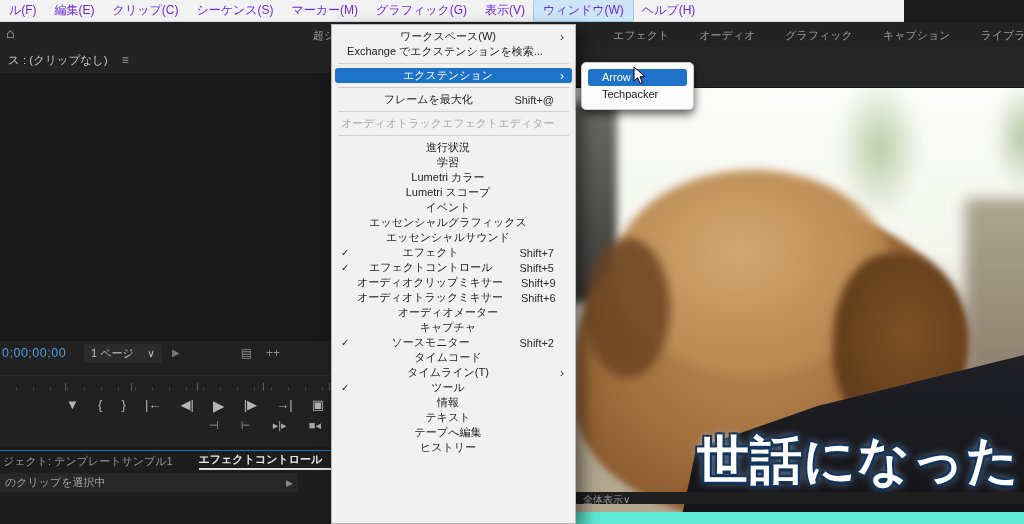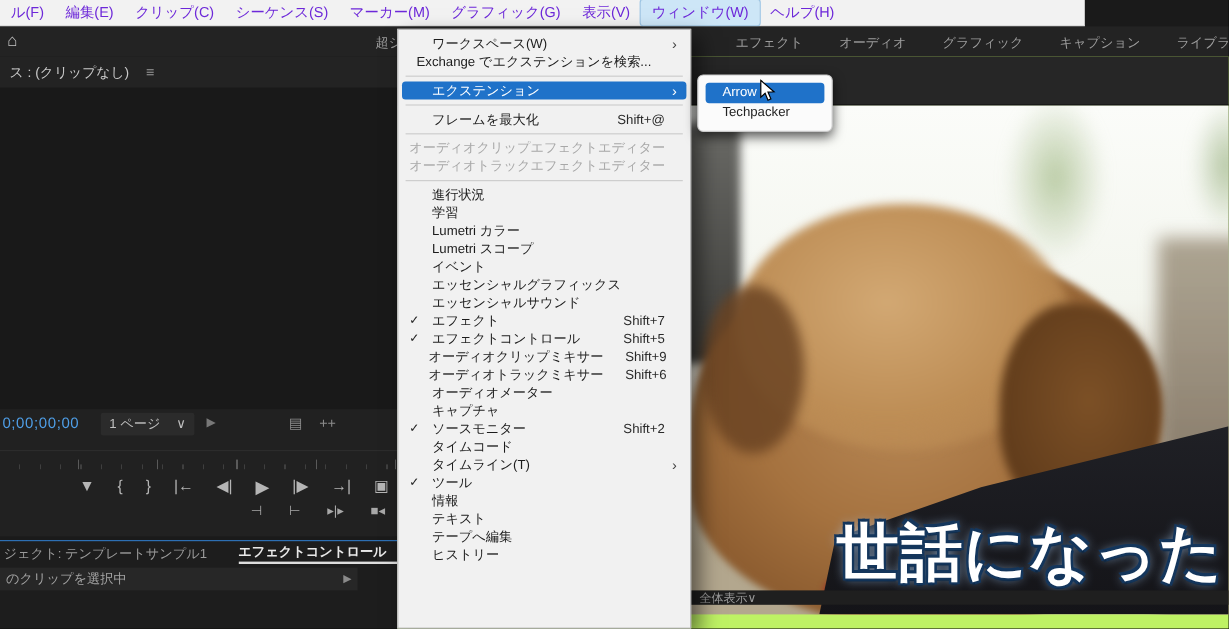--- a/index.html
+++ b/index.html
@@ -49,21 +49,21 @@
   .bot-tab { color:#9b9b9b; white-space:nowrap; cursor:default; }
   .bot-tab.t1 { margin-left:3px; }
   .bot-tab.t2 { margin-left:26px; color:#e8e8e8; font-weight:bold; border-bottom:2px solid #dedede; padding-bottom:1px; display:flex; gap:9px; align-items:center; }
   .bot-tab.t2 .hamburger { color:#bdbdbd; font-weight:normal; }
   .bot-tab.t3 { margin-left:28px; }
   .bot-status { position:absolute; left:0; top:22px; width:298px; height:19px; background:#272727;
                 color:#a5a5a5; font-size:11px; display:flex; align-items:center; padding:0 5px; }
   .bot-status .arrow { margin-left:auto; color:#8a8a8a; font-size:9px; }
 
   
-  .prog-panel { position:absolute; left:331px; top:47px; width:693px; height:477px; background:#bef264; }
+  .prog-panel { position:absolute; left:331px; top:47px; width:693px; height:477px; background:#5eead4; }
   .prog-header { position:absolute; left:0; top:0; width:693px; height:41px; background:#262626; border-bottom:1px solid #121212; }
   .video { position:absolute; left:244px; top:41px; width:449px; height:424px; overflow:hidden;
            background:linear-gradient(180deg,#fbfcf9 0%,#f4f6ef 38%,#e4e0d4 55%,#cdc4b0 72%,#b3a78e 88%); }
   .trees-left { position:absolute; left:262px; top:-10px; width:85px; height:140px; border-radius:50%;
                 background:radial-gradient(ellipse,rgba(165,188,138,.75),rgba(165,188,138,0) 70%); filter:blur(6px); }
   .trees-right { position:absolute; left:418px; top:-5px; width:60px; height:110px; border-radius:50%;
                  background:radial-gradient(ellipse,rgba(150,175,125,.7),rgba(150,175,125,0) 70%); filter:blur(6px); }
   .road-right { position:absolute; left:390px; top:110px; width:80px; height:330px;
                 background:linear-gradient(180deg,rgba(165,155,135,.9),rgba(110,95,80,.95)); filter:blur(7px); }
   .pillar { position:absolute; left:-6px; top:15px; width:48px; height:200px;
@@ -91,21 +91,21 @@
                          0 3px 1px #0d2947, 0 0 10px rgba(170,210,255,.85); }
   .prog-footer { position:absolute; left:244px; top:445px; width:449px; height:12px; background:#1f1f1f; overflow:hidden;
                  color:#9a9a9a; font-size:10px; line-height:16px; padding-left:8px; display:flex; gap:0; }
 
   
   .dropdown { position:absolute; left:331px; top:24px; width:245px; height:500px; background:#f1f1f1;
               border:1px solid #b9b9b9; box-shadow:7px 7px 16px rgba(0,0,0,.5); padding:4px 0; z-index:50;
               font-size:11px; color:#1c1c1c; overflow:hidden; }
   .mrow { display:flex; align-items:center; height:15px; padding:0 8px 0 6px; cursor:default; border-radius:3px; margin:0 3px; }
   .mcheck { width:19px; font-size:10px; color:#222; }
-  .mlabel { flex:1; white-space:nowrap; }
+  .mlabel { flex:1; white-space:nowrap;text-align:center; }
   .mshort { margin-left:18px; color:#2a2a2a; }
   .marrow { width:10px; text-align:right; color:#444; font-size:12px; }
   .mrow.dis .mlabel { color:#a8a8a8; }
   .mrow.hl { background:#1f72c9; }
   .mrow.hl .mlabel, .mrow.hl .marrow, .mrow.hl .mcheck { color:#fff; }
   .msep { height:1px; background:#cecece; margin:4px 6px; }
 
   
   .submenu { position:absolute; left:581px; top:62px; width:113px; background:#fbfbfb; border:1px solid #c9c9c9;
              border-radius:5px; box-shadow:0 4px 10px rgba(0,0,0,.65); padding:6px; z-index:60;
@@ -242,26 +242,20 @@
         <div class="msep"></div>
         <div class="mrow">
           <span class="mcheck"></span>
           <span class="mlabel">フレームを最大化</span>
           <span class="mshort">Shift+@</span>
           <span class="marrow"></span>
         </div>
         <div class="msep"></div>
         <div class="mrow dis">
           <span class="mcheck"></span>
-          <span class="mlabel">オーディオクリップエフェクトエディター</span>
-          <span class="mshort"></span>
-          <span class="marrow"></span>
-        </div>
-        <div class="mrow dis">
-          <span class="mcheck"></span>
           <span class="mlabel">オーディオトラックエフェクトエディター</span>
           <span class="mshort"></span>
           <span class="marrow"></span>
         </div>
         <div class="msep"></div>
         <div class="mrow">
           <span class="mcheck"></span>
           <span class="mlabel">進行状況</span>
           <span class="mshort"></span>
           <span class="marrow"></span>

